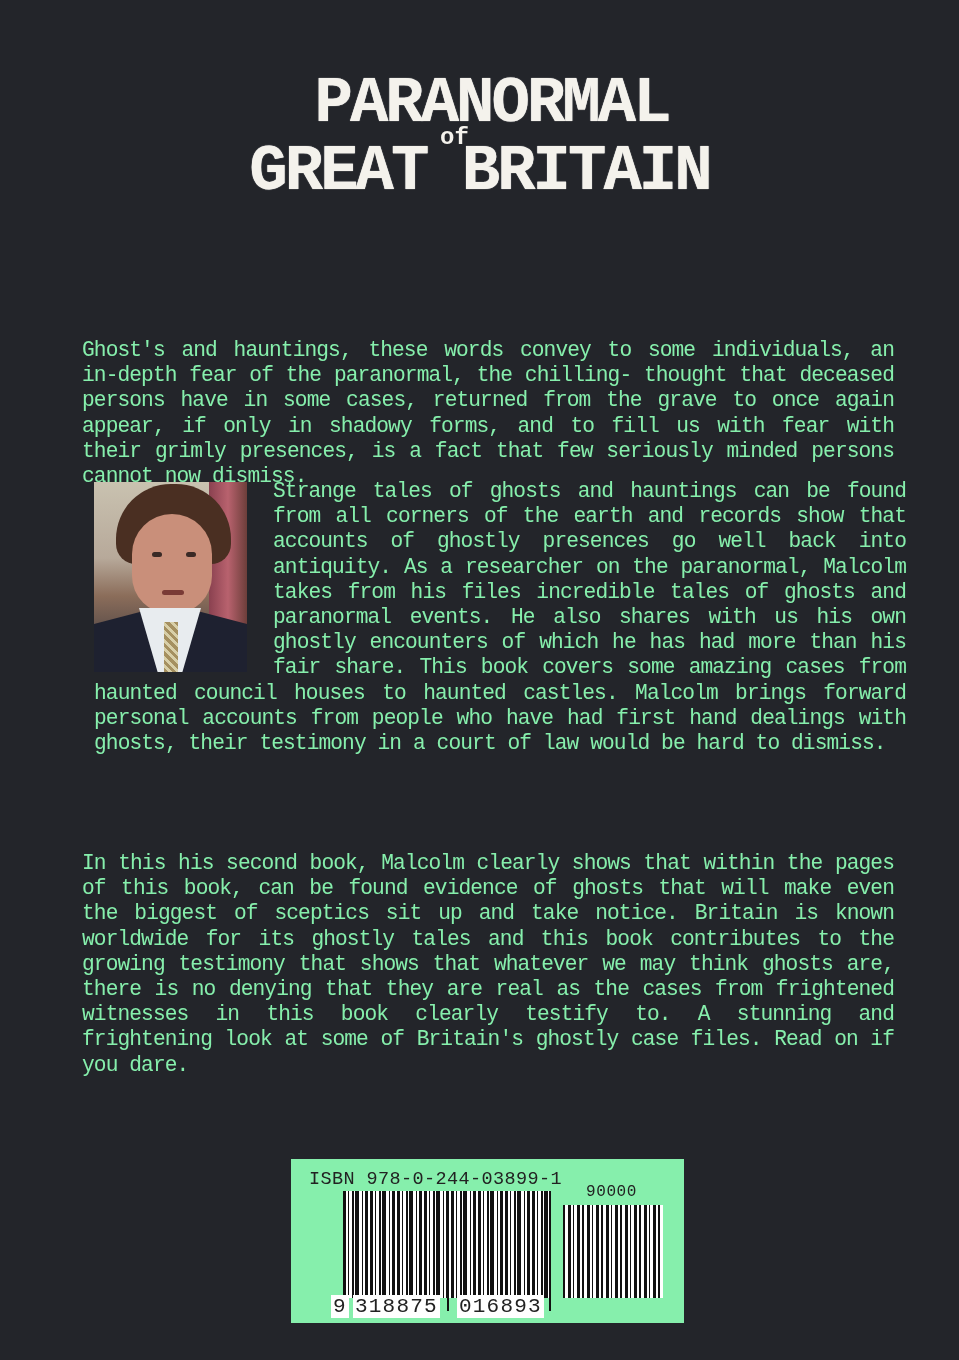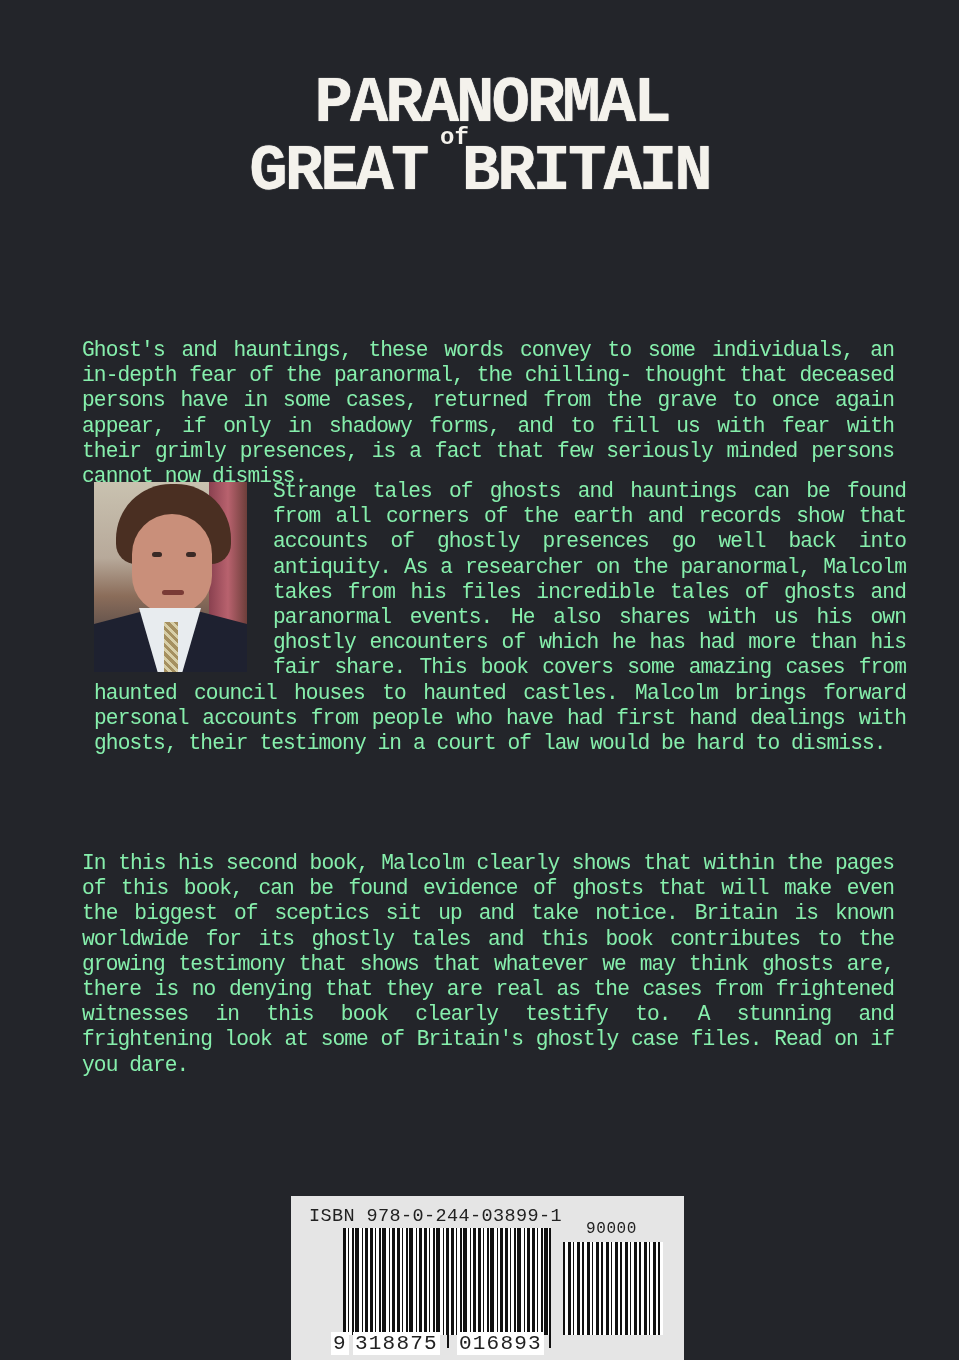--- a/index.html
+++ b/index.html
@@ -48,22 +48,22 @@
   .photo .hair { position:absolute; left:22px; top:2px; width:115px; height:80px; border-radius:55px 55px 20px 20px; background:#4a2f22; }
   .photo .face { position:absolute; left:38px; top:32px; width:80px; height:100px; border-radius:40px 40px 38px 38px; background:#c98f7a; }
   .photo .eye { position:absolute; top:70px; width:10px; height:5px; border-radius:5px; background:#3a2a26; }
   .photo .eye.l { left:58px; } .photo .eye.r { left:92px; }
   .photo .mouth { position:absolute; left:68px; top:108px; width:22px; height:5px; border-radius:3px; background:#7a3b36; }
   .photo .suit { position:absolute; left:0; top:130px; width:153px; height:60px; background:#1e2130; clip-path:polygon(0 20%,30% 0,70% 0,100% 20%,100% 100%,0 100%); }
   .photo .shirt { position:absolute; left:45px; top:126px; width:62px; height:64px; background:#e8ecef; clip-path:polygon(0 0,100% 0,70% 100%,30% 100%); }
   .photo .tie { position:absolute; left:70px; top:140px; width:14px; height:50px; background:repeating-linear-gradient(45deg,#a59060 0 3px,#d8cfa8 3px 6px); }
 
   .barcode-box {
-    position:absolute; left:291px; top:1196px; width:393px; height:164px;
-    background:#e5e5e5;
+    position:absolute; left:291px; top:1159px; width:393px; height:164px;
+    background:#86efac;
   }
   .isbn-text {
     position:absolute; left:18px; top:10px;
     font-family:"Liberation Mono","DejaVu Sans Mono",monospace;
     font-size:18.5px; color:#222; letter-spacing:0.4px;
   }
   .price-text {
     position:absolute; left:295px; top:24px;
     font-family:"Liberation Mono","DejaVu Sans Mono",monospace;
     font-size:16px; color:#222; letter-spacing:0.6px;

